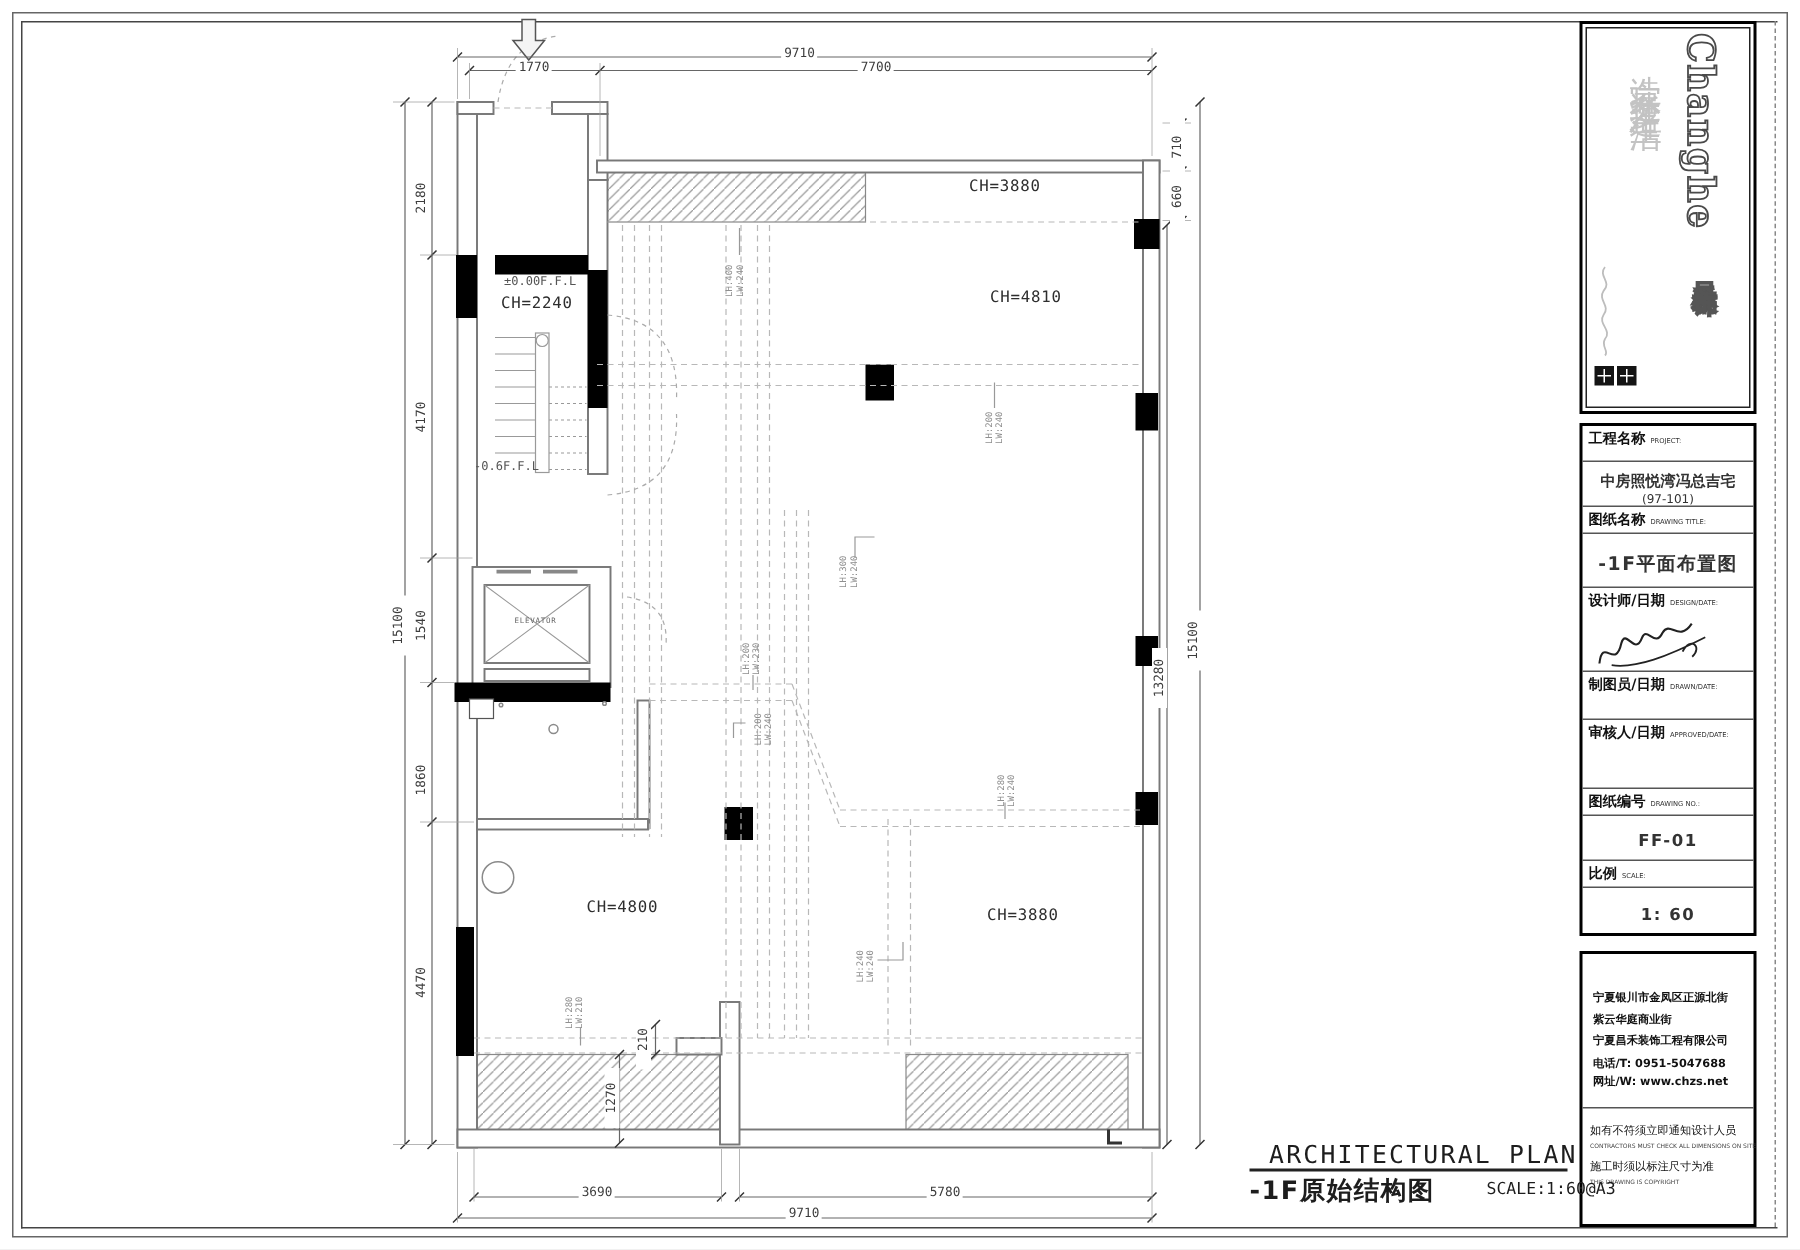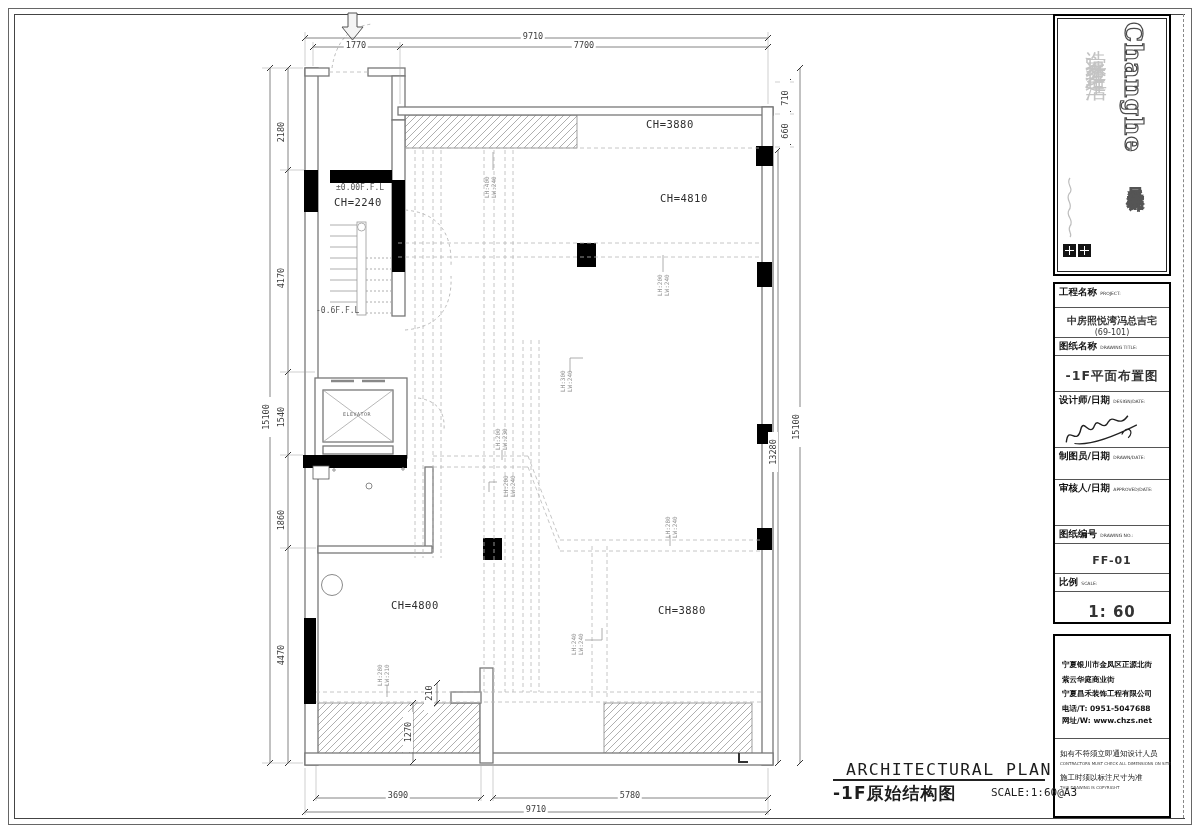--- a/index.html
+++ b/index.html
@@ -36,21 +36,21 @@
   .info{position:absolute;left:1053px;top:282px;width:118px;height:342px;border:2.5px solid #000;box-sizing:border-box;background:#fff;}
   .row{box-sizing:border-box;padding:2px 4px 0 4px;overflow:hidden;}
   .row.b{border-bottom:1px solid #555;}
   .hdr{font-size:9.5px;font-weight:bold;color:#111;font-family:"DejaVu Sans","Liberation Sans",sans-serif;}
   .hdr .en{font-size:4.5px;font-weight:normal;color:#333;letter-spacing:0;}
   .val{text-align:center;font-family:"DejaVu Sans","Liberation Sans",sans-serif;}
   .v-proj{font-size:10px;font-weight:bold;padding-top:4px;}
   .v-sub{font-size:8px;}
   .v-title{font-size:12.5px;font-weight:bold;padding-top:10px;letter-spacing:1px;}
   .v-no{font-size:11px;font-weight:bold;padding-top:8px;letter-spacing:1px;text-align:center;}
-  .v-scale{font-size:15px;font-weight:bold;padding-top:9px;letter-spacing:1px;}
+  .v-scale{font-size:11px;font-weight:bold;padding-top:9px;letter-spacing:1px;}
   
   .addr{position:absolute;left:1053px;top:634px;width:118px;height:184px;border:2.5px solid #000;box-sizing:border-box;
         font-family:"DejaVu Sans","Liberation Sans",sans-serif;background:#fff;}
   .a-line{position:absolute;left:7px;font-size:7.5px;font-weight:bold;color:#111;white-space:nowrap;}
   .a-div{position:absolute;left:0;width:100%;border-top:1px solid #555;}
   .a-note{position:absolute;left:5px;font-size:7.5px;font-weight:normal;color:#111;white-space:nowrap;}
   .a-en{position:absolute;left:5px;font-size:4px;color:#444;white-space:nowrap;}
   
   .f-en{position:absolute;left:846px;top:760px;font-size:16.5px;letter-spacing:1.5px;color:#1d1d1d;}
   .f-ul{position:absolute;left:833px;top:779px;width:212px;height:2px;background:#222;}
@@ -266,21 +266,21 @@
     <div class="abs seal seal2"></div>
   </div>
 
   <div class="info">
     <div class="row b hdr" style="height:24px">
       <span>工程名称</span>
       <span class="en">PROJECT:</span>
     </div>
     <div class="row b val" style="height:30px">
       <div class="v-proj">中房照悦湾冯总吉宅</div>
-      <div class="v-sub">(69-101)</div>
+      <div class="v-sub">(97-101)</div>
     </div>
     <div class="row b hdr" style="height:18px">
       <span>图纸名称</span>
       <span class="en">DRAWING TITLE:</span>
     </div>
     <div class="row b val" style="height:36px">
       <div class="v-title">-1F平面布置图</div>
     </div>
     <div class="row hdr" style="height:16px">
       <span>设计师/日期</span>

